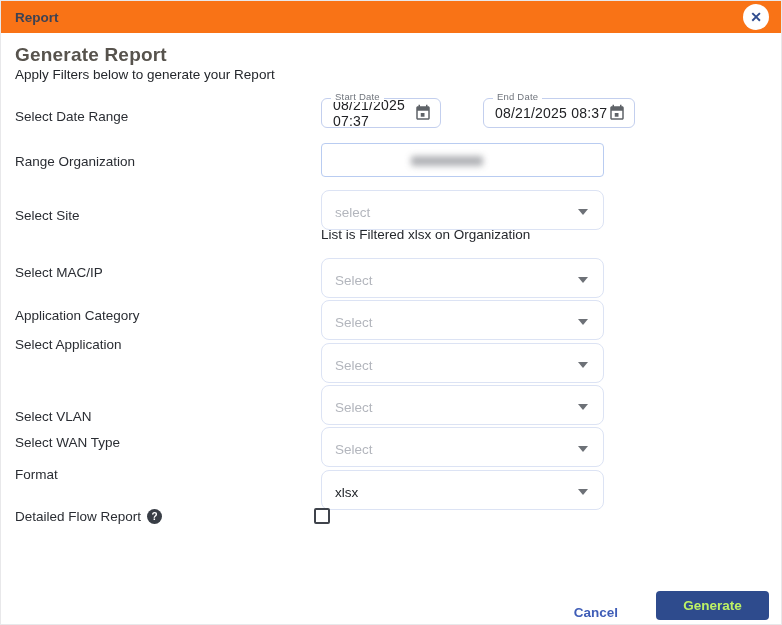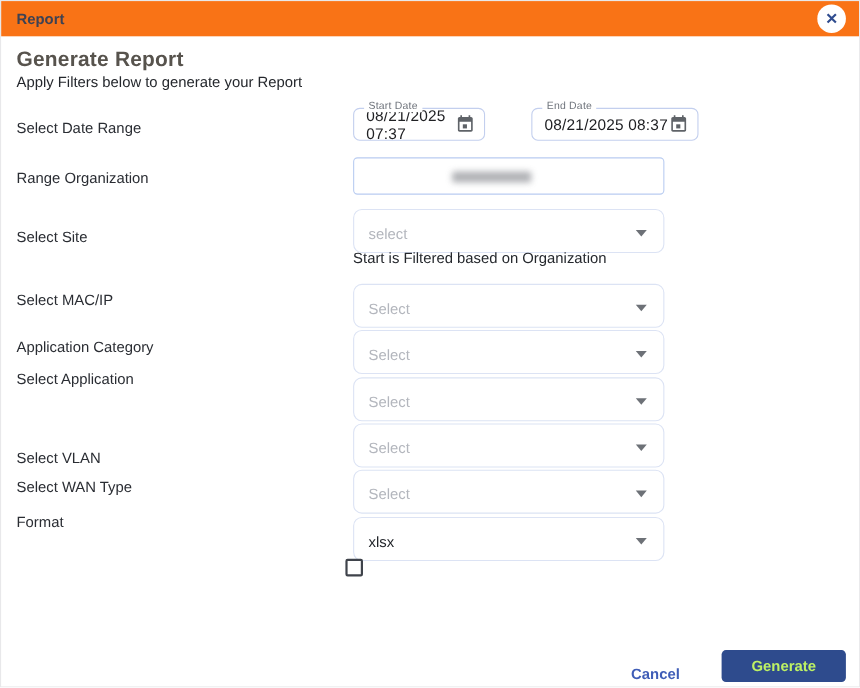--- a/index.html
+++ b/index.html
@@ -182,21 +182,21 @@
   <div class="row-label" style="top:153px;">Range Organization</div>
   <div class="org-input">
     <div class="redacted"></div>
   </div>
 
   <div class="row-label" style="top:207px;">Select Site</div>
   <div class="dd" style="top:189px;">
     <span class="dd-placeholder">select</span>
     <span class="caret"></span>
   </div>
-  <div class="note">Start is Filtered based on Organization</div>
+  <div class="note">List is Filtered xlsx on Organization</div>
 
   <div class="row-label" style="top:264px;">Select MAC/IP</div>
   <div class="dd" style="top:257px;">
     <span class="dd-placeholder">Select</span>
     <span class="caret"></span>
   </div>
 
   <div class="row-label" style="top:307px;">Application Category</div>
   <div class="dd" style="top:299px;">
     <span class="dd-placeholder">Select</span>
@@ -220,20 +220,24 @@
     <span class="dd-placeholder">Select</span>
     <span class="caret"></span>
   </div>
 
   <div class="row-label" style="top:466px;">Format</div>
   <div class="dd" style="top:469px;">
     <span class="dd-value">xlsx</span>
     <span class="caret"></span>
   </div>
 
+  <div class="row-label" style="top:508px;">
+    <span>Detailed Flow Report</span>
+    <span class="help-icon">?</span>
+  </div>
   <div class="checkbox"></div>
 
   <div class="dlg-footer">
     <button class="cancel-btn">Cancel</button>
     <button class="generate-btn">Generate</button>
   </div>
 
 </div>
 
 </body></html>

